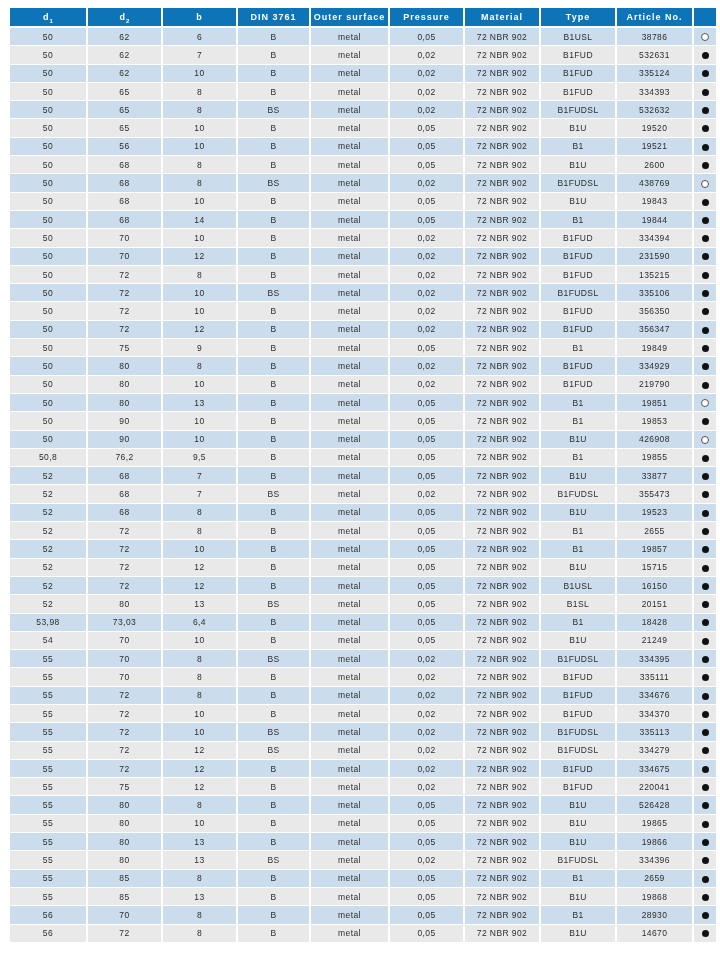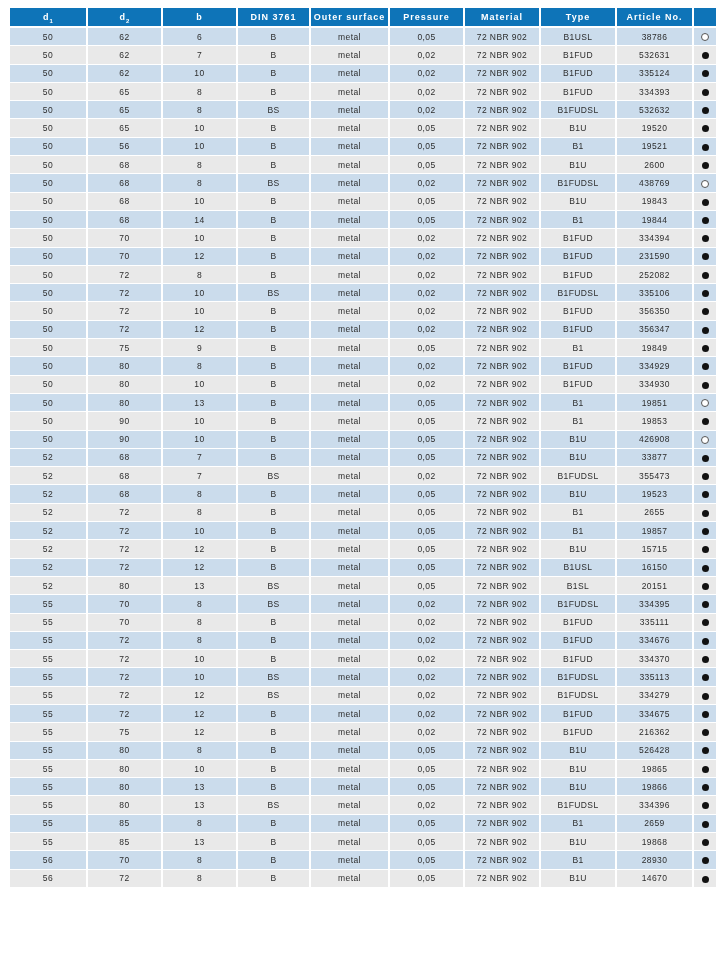--- a/index.html
+++ b/index.html
@@ -283,21 +283,21 @@
         </tr>
         <tr class="row-gray">
           <td>50</td>
           <td>72</td>
           <td>8</td>
           <td>B</td>
           <td>metal</td>
           <td>0,02</td>
           <td>72 NBR 902</td>
           <td>B1FUD</td>
-          <td>252082</td>
+          <td>135215</td>
           <td><span class="dot filled"></span></td>
         </tr>
         <tr class="row-blue">
           <td>50</td>
           <td>72</td>
           <td>10</td>
           <td>BS</td>
           <td>metal</td>
           <td>0,02</td>
           <td>72 NBR 902</td>
@@ -355,21 +355,21 @@
         </tr>
         <tr class="row-gray">
           <td>50</td>
           <td>80</td>
           <td>10</td>
           <td>B</td>
           <td>metal</td>
           <td>0,02</td>
           <td>72 NBR 902</td>
           <td>B1FUD</td>
-          <td>334930</td>
+          <td>219790</td>
           <td><span class="dot filled"></span></td>
         </tr>
         <tr class="row-blue">
           <td>50</td>
           <td>80</td>
           <td>13</td>
           <td>B</td>
           <td>metal</td>
           <td>0,05</td>
           <td>72 NBR 902</td>
@@ -393,20 +393,32 @@
           <td>50</td>
           <td>90</td>
           <td>10</td>
           <td>B</td>
           <td>metal</td>
           <td>0,05</td>
           <td>72 NBR 902</td>
           <td>B1U</td>
           <td>426908</td>
           <td><span class="dot open"></span></td>
+        </tr>
+        <tr class="row-gray">
+          <td>50,8</td>
+          <td>76,2</td>
+          <td>9,5</td>
+          <td>B</td>
+          <td>metal</td>
+          <td>0,05</td>
+          <td>72 NBR 902</td>
+          <td>B1</td>
+          <td>19855</td>
+          <td><span class="dot filled"></span></td>
         </tr>
         <tr class="row-blue">
           <td>52</td>
           <td>68</td>
           <td>7</td>
           <td>B</td>
           <td>metal</td>
           <td>0,05</td>
           <td>72 NBR 902</td>
           <td>B1U</td>
@@ -491,20 +503,44 @@
           <td>13</td>
           <td>BS</td>
           <td>metal</td>
           <td>0,05</td>
           <td>72 NBR 902</td>
           <td>B1SL</td>
           <td>20151</td>
           <td><span class="dot filled"></span></td>
         </tr>
         <tr class="row-blue">
+          <td>53,98</td>
+          <td>73,03</td>
+          <td>6,4</td>
+          <td>B</td>
+          <td>metal</td>
+          <td>0,05</td>
+          <td>72 NBR 902</td>
+          <td>B1</td>
+          <td>18428</td>
+          <td><span class="dot filled"></span></td>
+        </tr>
+        <tr class="row-gray">
+          <td>54</td>
+          <td>70</td>
+          <td>10</td>
+          <td>B</td>
+          <td>metal</td>
+          <td>0,05</td>
+          <td>72 NBR 902</td>
+          <td>B1U</td>
+          <td>21249</td>
+          <td><span class="dot filled"></span></td>
+        </tr>
+        <tr class="row-blue">
           <td>55</td>
           <td>70</td>
           <td>8</td>
           <td>BS</td>
           <td>metal</td>
           <td>0,02</td>
           <td>72 NBR 902</td>
           <td>B1FUDSL</td>
           <td>334395</td>
           <td><span class="dot filled"></span></td>
@@ -583,21 +619,21 @@
         </tr>
         <tr class="row-gray">
           <td>55</td>
           <td>75</td>
           <td>12</td>
           <td>B</td>
           <td>metal</td>
           <td>0,02</td>
           <td>72 NBR 902</td>
           <td>B1FUD</td>
-          <td>216362</td>
+          <td>220041</td>
           <td><span class="dot filled"></span></td>
         </tr>
         <tr class="row-blue">
           <td>55</td>
           <td>80</td>
           <td>8</td>
           <td>B</td>
           <td>metal</td>
           <td>0,05</td>
           <td>72 NBR 902</td>

